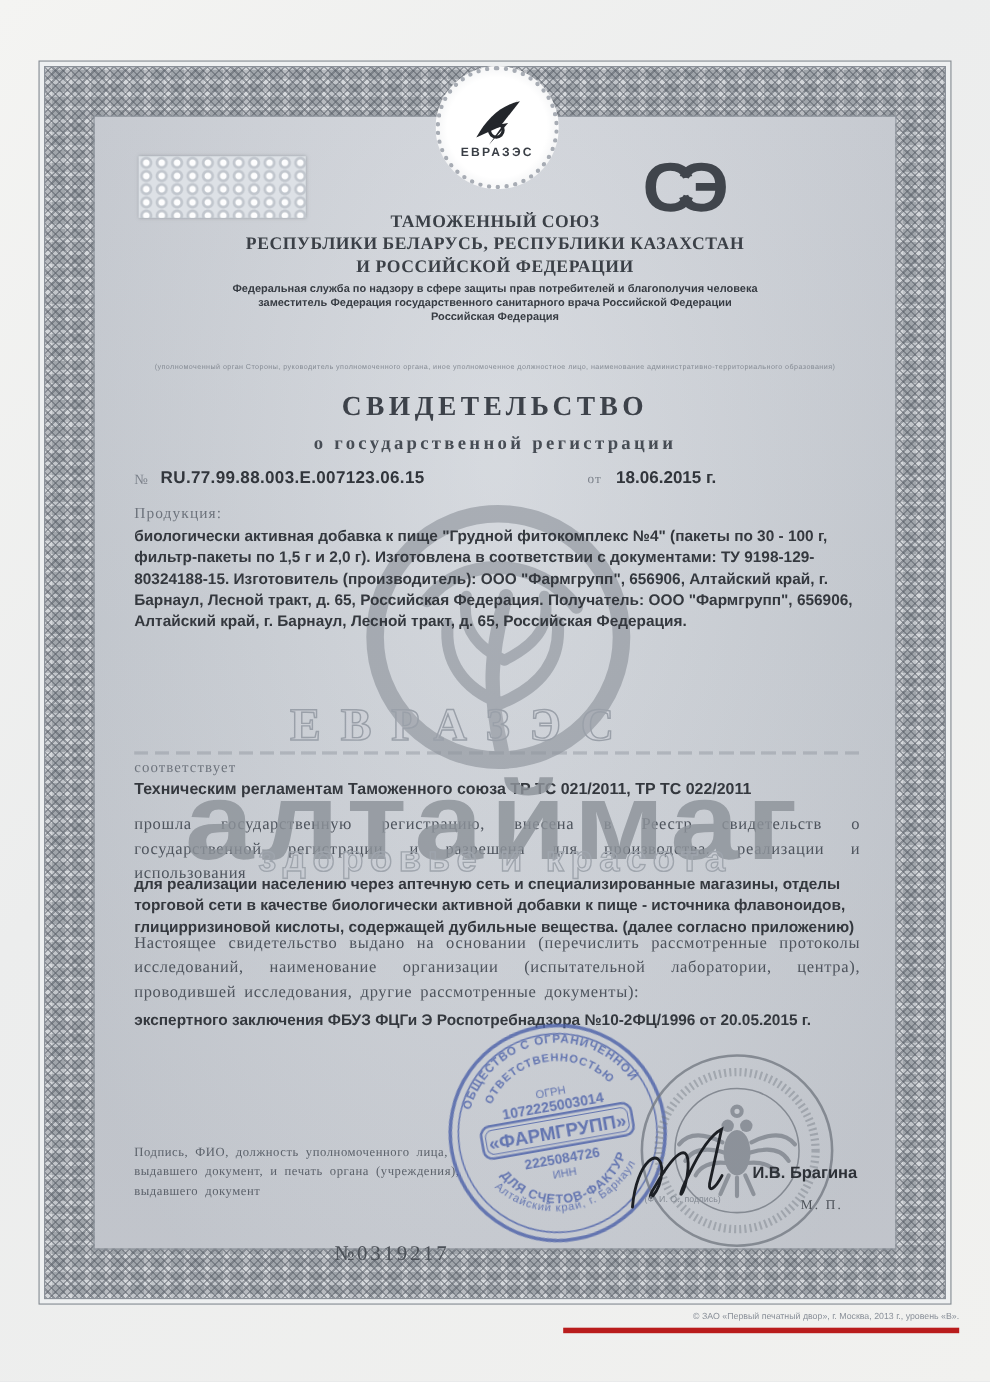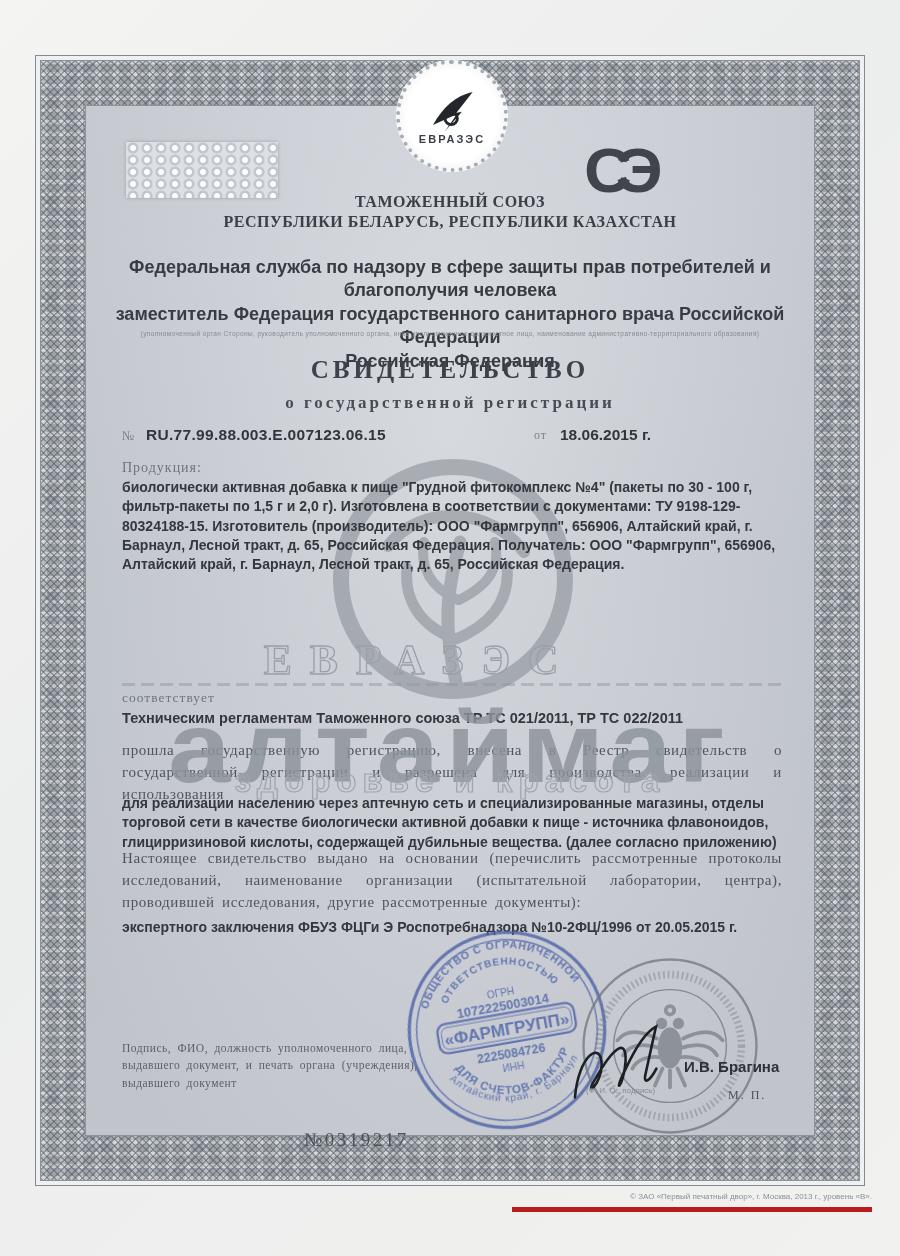--- a/index.html
+++ b/index.html
@@ -48,21 +48,21 @@
     box-shadow:0 0 3px rgba(120,126,134,.6);
     filter:blur(.3px);
   }
   .se-mark{
     left:498px;top:26px;z-index:3;
     font-size:66px;font-weight:900;letter-spacing:-15px;color:#40454c;
     transform:scaleY(.95);filter:blur(.3px);
   }
   .hdr{left:0;right:0;top:86px;font-family:"Liberation Serif",serif;font-weight:bold;
        font-size:16px;line-height:1.28;color:#3b4047;letter-spacing:.5px;z-index:4;}
-  .auth{left:0;right:0;top:150px;font-weight:bold;font-size:18px;line-height:1.3;color:#373c43;z-index:4;}
+  .auth{left:0;right:0;top:150px;font-weight:bold;font-size:10px;line-height:1.3;color:#373c43;z-index:4;}
   .fine{color:#858b94;filter:blur(.6px);z-index:4;}
   .fine1{left:0;right:0;top:224px;font-size:6.5px;letter-spacing:.4px;}
   .title{left:0;right:0;top:250px;font-family:"Liberation Serif",serif;font-weight:bold;
          font-size:25px;letter-spacing:4px;color:#3d424a;z-index:4;}
   .subtitle{left:0;right:0;top:287px;font-family:"Liberation Serif",serif;font-weight:bold;
          font-size:17px;letter-spacing:3px;color:#474d55;z-index:4;}
   .numrow{left:36px;right:36px;top:320px;z-index:4;}
   .no-label{position:absolute;left:0;top:2px;font-family:"Liberation Serif",serif;color:#7b818a;font-size:13px;}
   .no-value{position:absolute;left:24px;top:0;font-weight:bold;font-size:15.5px;color:#32363c;letter-spacing:.3px;}
   .date-label{position:absolute;left:412px;top:2px;font-family:"Liberation Serif",serif;color:#7b818a;font-size:12px;letter-spacing:1px;}
@@ -118,20 +118,21 @@
           <div class="emblem-word">ЕВРАЗЭС</div>
         </div>
 
         <div class="abs holo"></div>
 
         <div class="abs se-mark">СЭ</div>
 
         <div class="abs hdr ctr">
           <div>ТАМОЖЕННЫЙ СОЮЗ</div>
           <div>РЕСПУБЛИКИ БЕЛАРУСЬ, РЕСПУБЛИКИ КАЗАХСТАН</div>
+          <div>И РОССИЙСКОЙ ФЕДЕРАЦИИ</div>
         </div>
         <div class="abs auth ctr">
           <div>Федеральная служба по надзору в сфере защиты прав потребителей и благополучия человека</div>
           <div>заместитель Федерация государственного санитарного врача Российской Федерации</div>
           <div>Российская Федерация</div>
         </div>
         <div class="abs fine fine1 ctr">(уполномоченный орган Стороны, руководитель уполномоченного органа, иное уполномоченное должностное лицо, наименование административно-территориального образования)</div>
 
         <div class="abs title ctr">СВИДЕТЕЛЬСТВО</div>
         <div class="abs subtitle ctr">о государственной регистрации</div>

